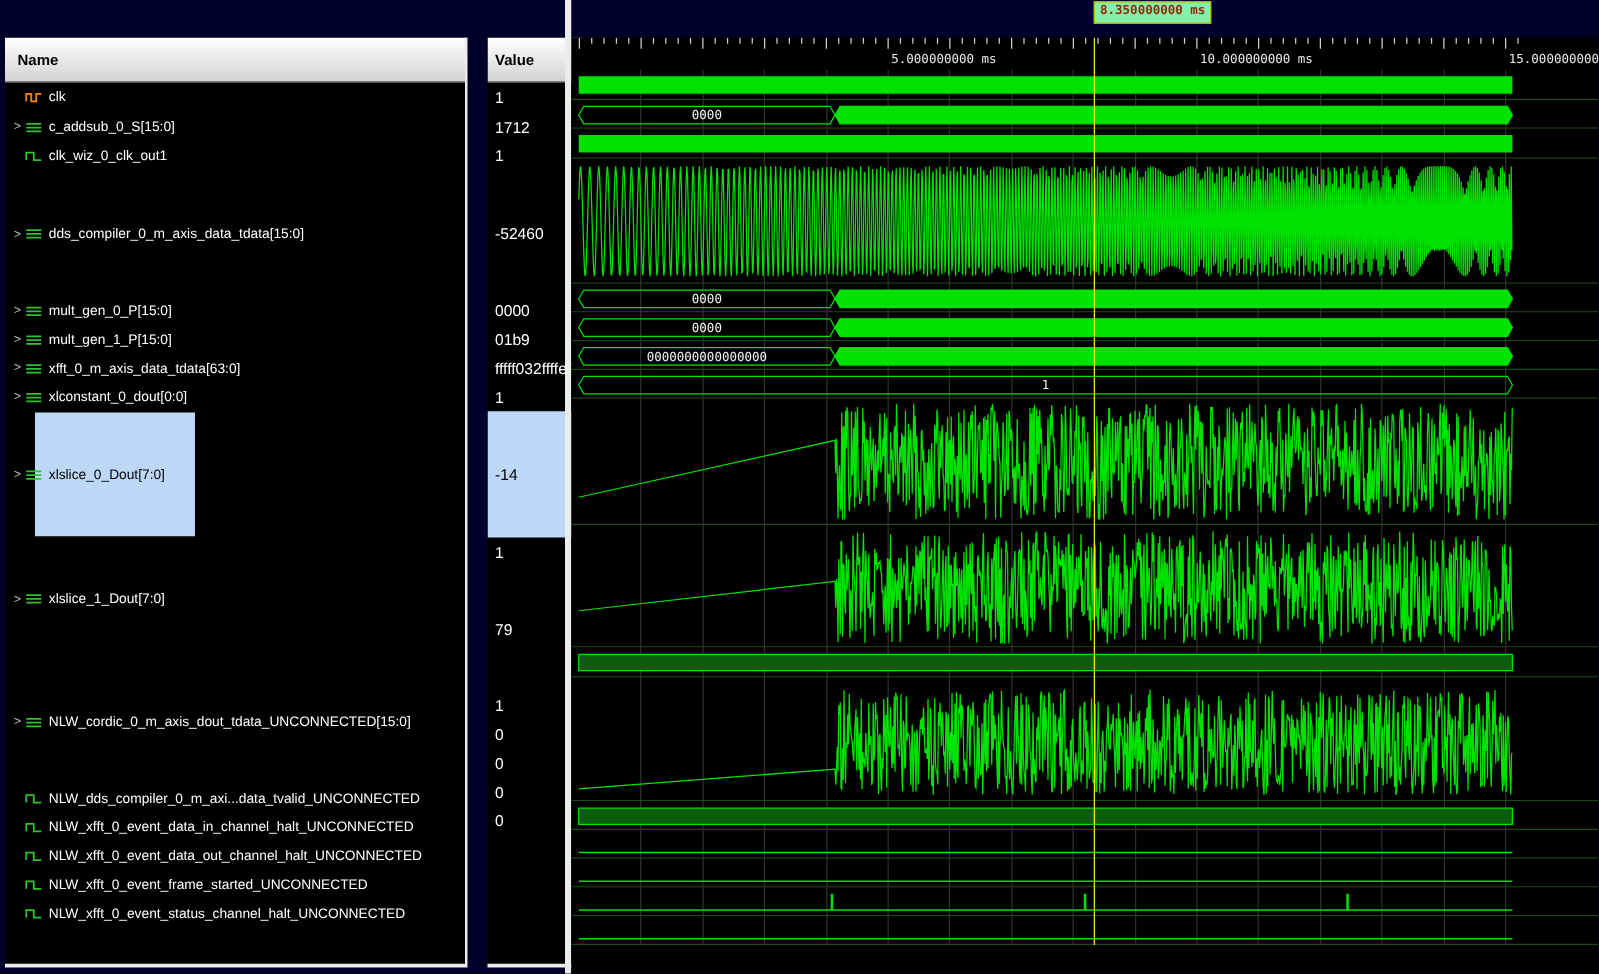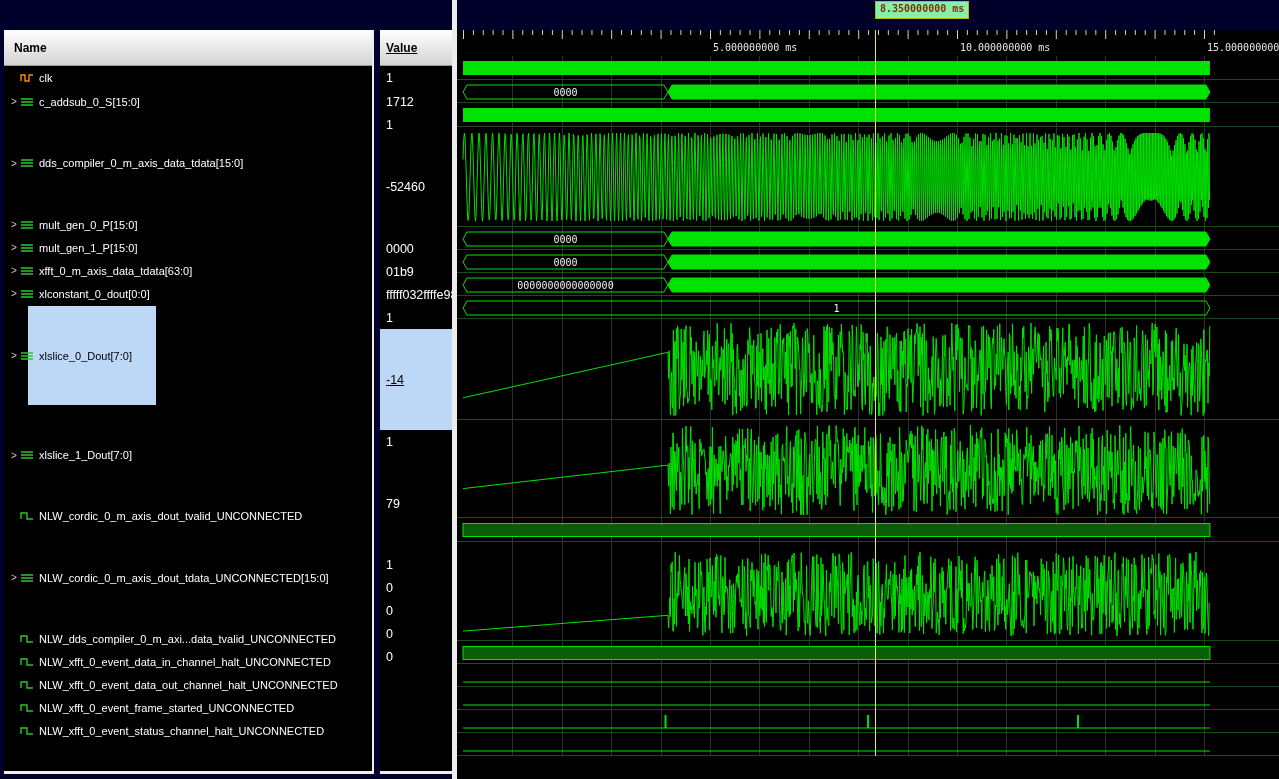--- a/index.html
+++ b/index.html
@@ -6,21 +6,21 @@
   .stage{position:relative;width:1279px;height:779px;background:#00012a;overflow:hidden;
          font-family:"Liberation Sans",sans-serif;}
   
   .topbar{position:absolute;left:0;top:0;width:1279px;height:30px;background:#00012a;}
   .cursor-chip{position:absolute;left:875px;top:1px;height:14px;background:#86efac;
                border:1px solid #b7b700;color:#8b2e00;font:bold 10px "DejaVu Sans Mono",monospace;
                padding:1px 4px;white-space:nowrap;z-index:9;}
   
   .panel{position:absolute;top:30px;background:#000;box-sizing:border-box;border-bottom:3px solid #ececec;overflow:hidden;}
   #names{left:4px;width:368px;height:744px;}
-  #values{left:380px;width:78px;height:744px;text-decoration:underline;}
+  #values{left:390px;width:78px;height:744px;}
   .vline{position:absolute;background:#ececec;}
   .v1{left:372px;top:30px;width:2px;height:744px;}
   .v2{left:452px;top:0;width:5px;height:779px;}
   .phead{height:36px;display:flex;align-items:center;padding-left:10px;box-sizing:border-box;
          background:linear-gradient(#ffffff,#d3d3d3);color:#000;font-weight:bold;font-size:12px;
          border-bottom:1px solid #999;}
   #values .phead{padding-left:6px;}
   
   .nrow{position:relative;display:flex;align-items:center;overflow:hidden;white-space:nowrap;}
   .chev{flex:0 0 12px;width:12px;margin-left:4px;text-align:center;color:#c8c8c8;font-size:10px;z-index:1;}
@@ -63,20 +63,27 @@
           </svg>
           <span class="nlabel">clk</span>
         </div>
         <div class="nrow" style="height: 23px;">
           <span class="chev">&gt;</span>
           <svg width="14" height="12" viewBox="0 0 14 12">
             <path d="M1 3 H13 M1 6 H13 M1 9 H13" stroke="#2fc42f" fill="none" stroke-width="1.4"></path>
           </svg>
           <span class="nlabel">c_addsub_0_S[15:0]</span>
         </div>
+        <div class="nrow" style="height: 24px;">
+          <span class="chev"></span>
+          <svg width="14" height="12" viewBox="0 0 14 12">
+            <path d="M1 9 L1 3 L7 3 L7 9 L13 9" stroke="#2fc42f" fill="none" stroke-width="1.4"></path>
+          </svg>
+          <span class="nlabel">clk_wiz_0_clk_out1</span>
+        </div>
         <div class="nrow" style="height: 100px;">
           <span class="chev">&gt;</span>
           <svg width="14" height="12" viewBox="0 0 14 12">
             <path d="M1 3 H13 M1 6 H13 M1 9 H13" stroke="#2fc42f" fill="none" stroke-width="1.4"></path>
           </svg>
           <span class="nlabel">dds_compiler_0_m_axis_data_tdata[15:0]</span>
         </div>
         <div class="nrow" style="height: 23px;">
           <span class="chev">&gt;</span>
           <svg width="14" height="12" viewBox="0 0 14 12">
@@ -112,27 +119,20 @@
             <path d="M1 3 H13 M1 6 H13 M1 9 H13" stroke="#2fc42f" fill="none" stroke-width="1.4"></path>
           </svg>
           <span class="nlabel">xlslice_0_Dout[7:0]</span>
         </div>
         <div class="nrow" style="height: 98px;">
           <span class="chev">&gt;</span>
           <svg width="14" height="12" viewBox="0 0 14 12">
             <path d="M1 3 H13 M1 6 H13 M1 9 H13" stroke="#2fc42f" fill="none" stroke-width="1.4"></path>
           </svg>
           <span class="nlabel">xlslice_1_Dout[7:0]</span>
-        </div>
-        <div class="nrow" style="height: 24px;">
-          <span class="chev"></span>
-          <svg width="14" height="12" viewBox="0 0 14 12">
-            <path d="M1 9 L1 3 L7 3 L7 9 L13 9" stroke="#2fc42f" fill="none" stroke-width="1.4"></path>
-          </svg>
-          <span class="nlabel">NLW_cordic_0_m_axis_dout_tvalid_UNCONNECTED</span>
         </div>
         <div class="nrow" style="height: 99px;">
           <span class="chev">&gt;</span>
           <svg width="14" height="12" viewBox="0 0 14 12">
             <path d="M1 3 H13 M1 6 H13 M1 9 H13" stroke="#2fc42f" fill="none" stroke-width="1.4"></path>
           </svg>
           <span class="nlabel">NLW_cordic_0_m_axis_dout_tdata_UNCONNECTED[15:0]</span>
         </div>
         <div class="nrow" style="height: 23px;">
           <span class="chev"></span>

